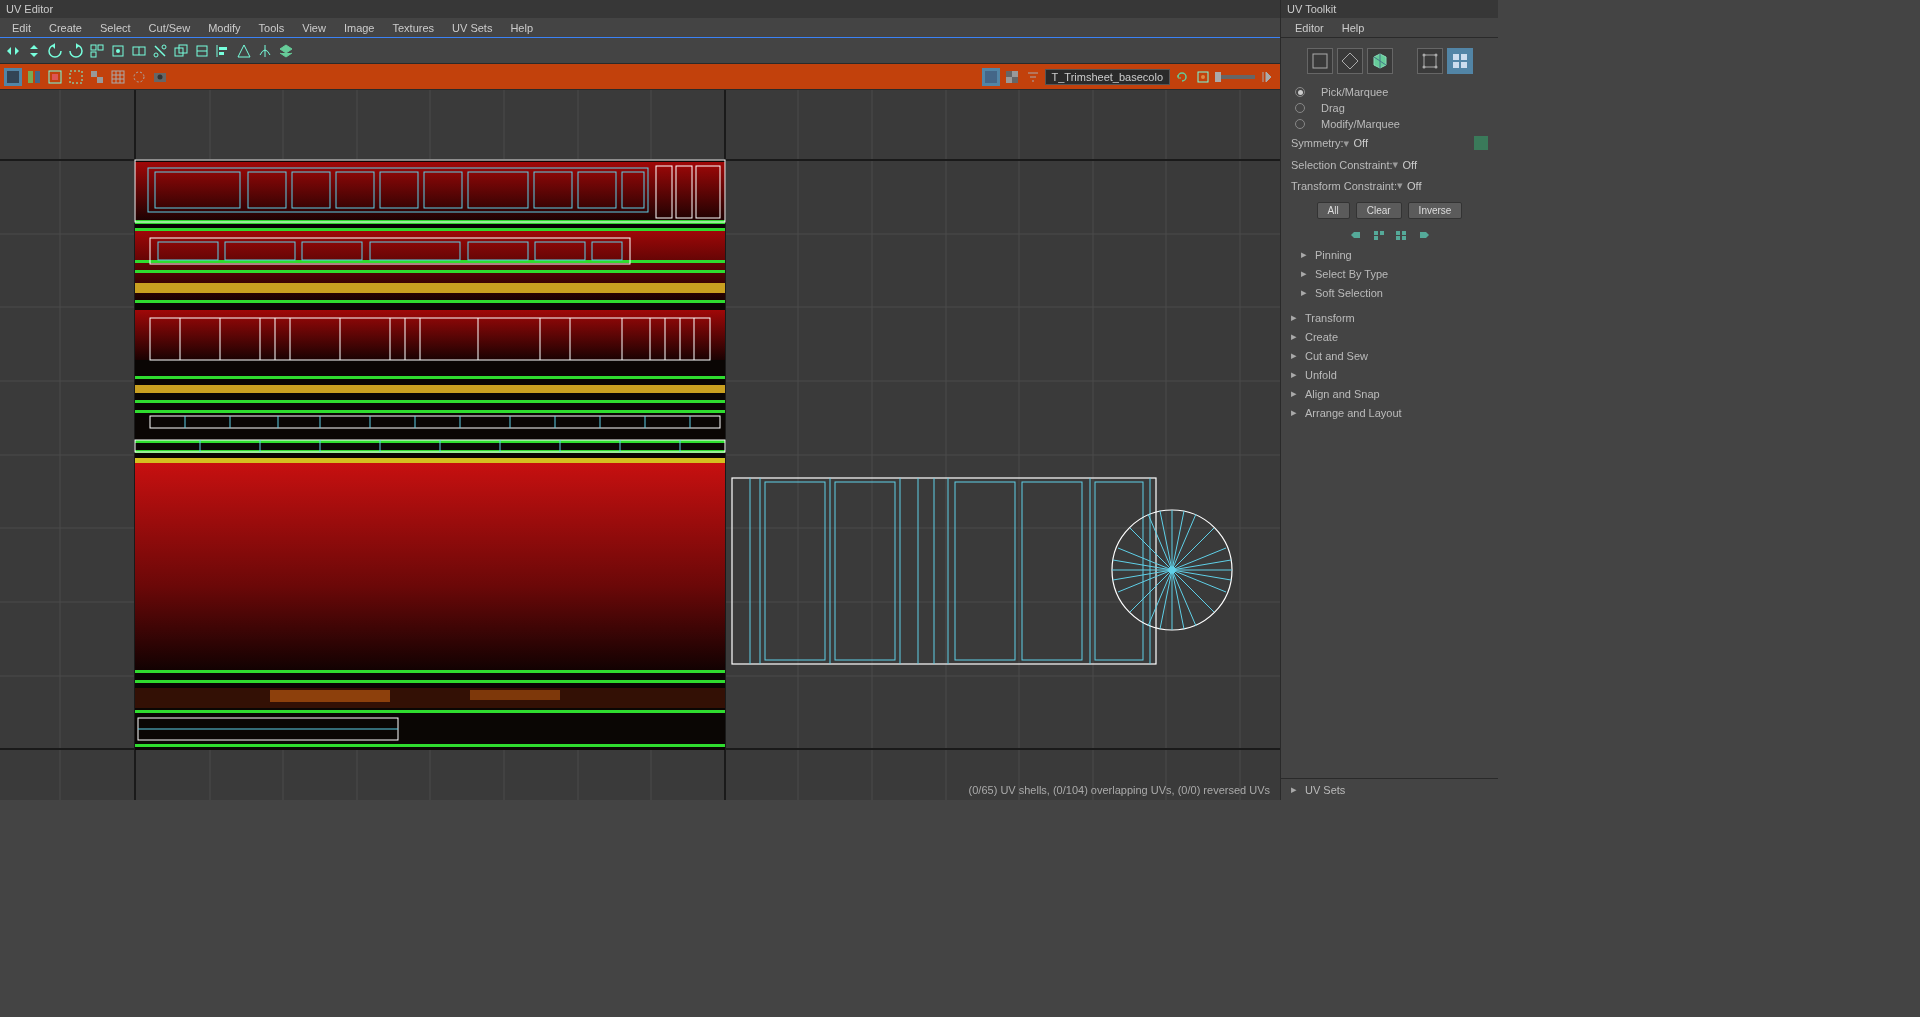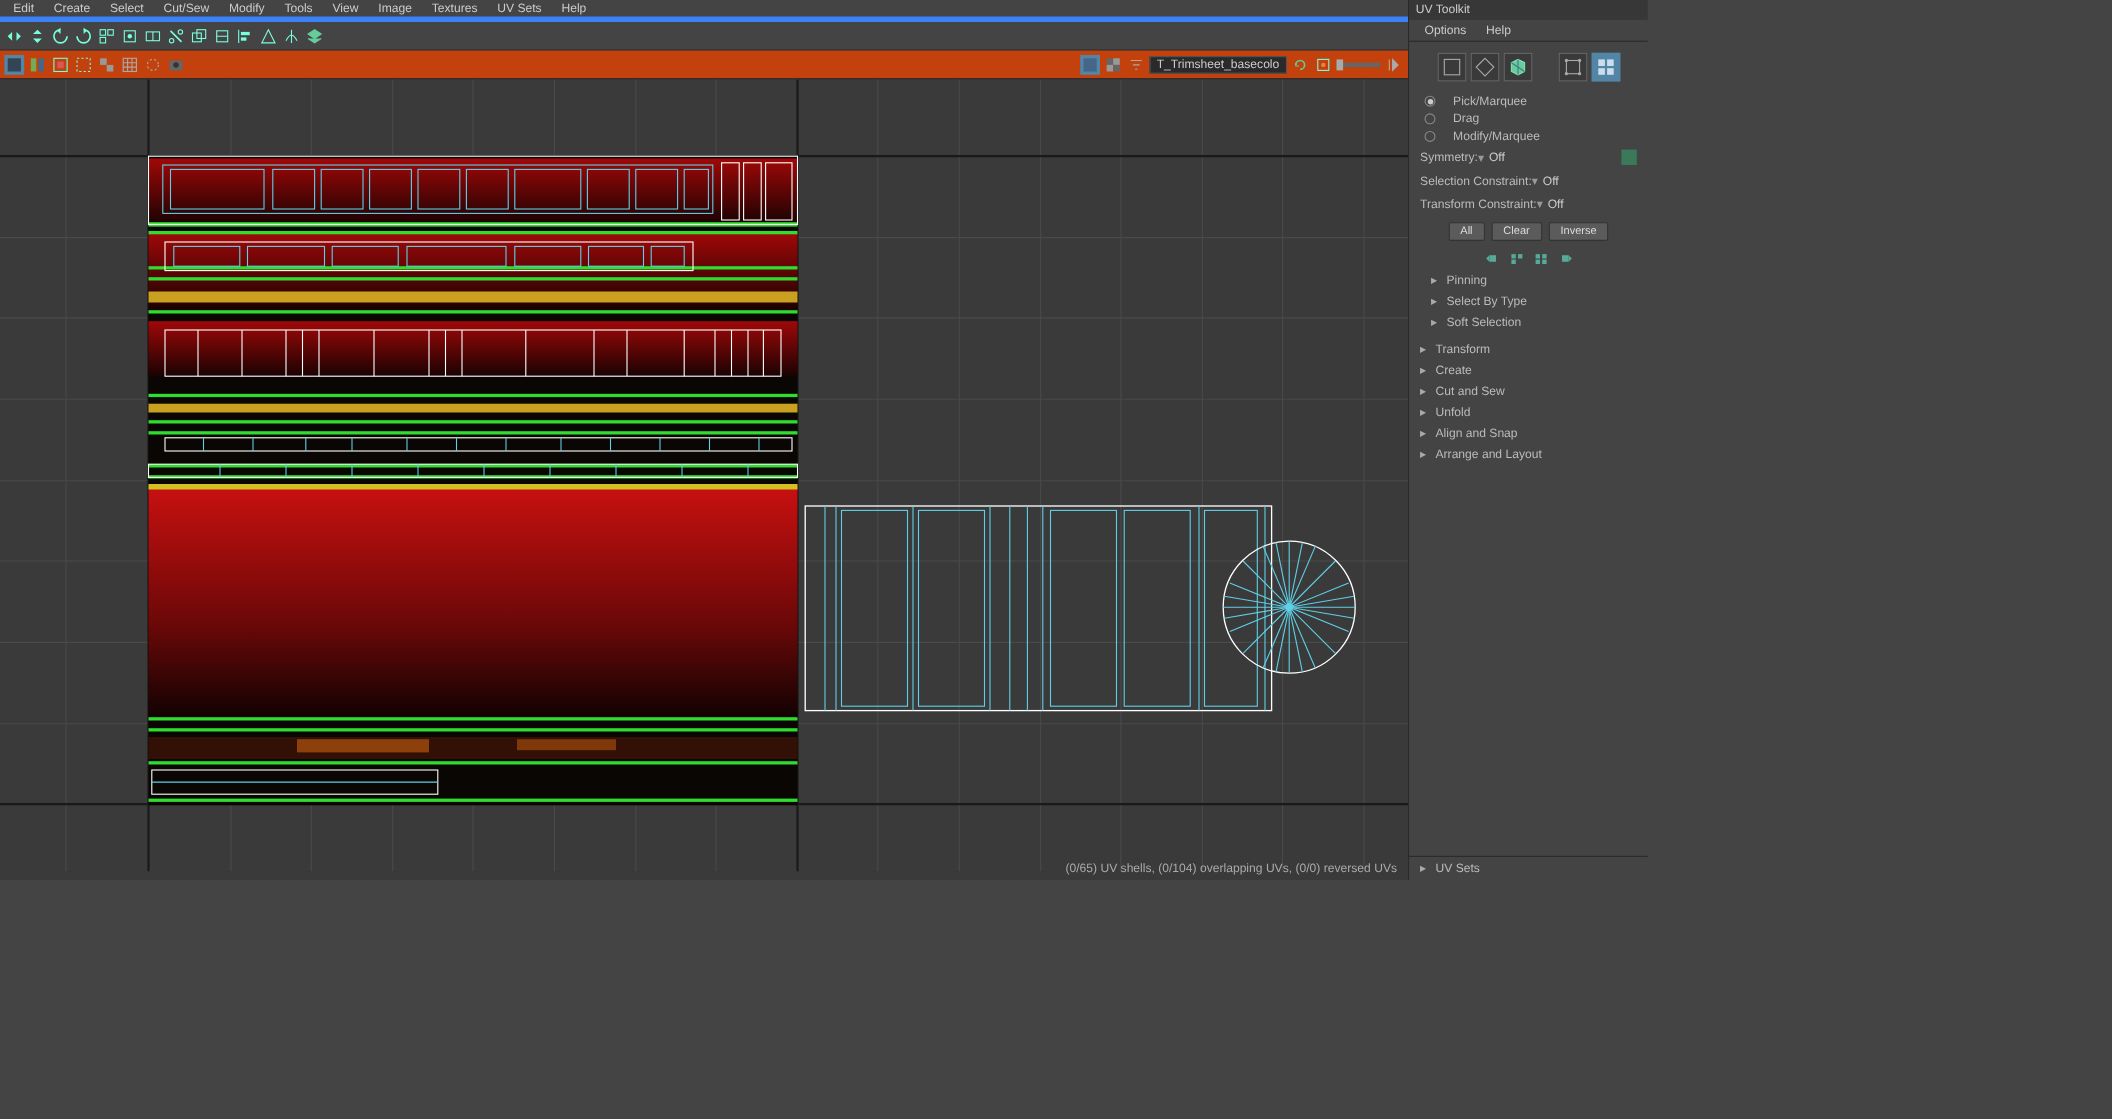--- a/index.html
+++ b/index.html
@@ -1,20 +1,20 @@
 <!DOCTYPE html>
 <html><head>
 <meta charset="utf-8">
 <style>
 * { margin: 0; padding: 0; box-sizing: border-box; font-family: "Segoe UI", Arial, sans-serif; }
 body { background: #444444; color: #bbb; font-size: 11px; overflow: hidden; width: 1498px; height: 800px; }
 .app { display: flex; height: 100%; }
 .main-panel { flex: 1; display: flex; flex-direction: column; background: #444444; }
 .title-bar { background: #373737; height: 18px; display: flex; align-items: center; padding: 0 6px; font-size: 11px; color: #ccc; }
-.menu-bar { background: #444444; height: 20px; display: flex; align-items: center; gap: 2px; padding: 0 4px; border-bottom: 5px solid #3b82f6; }
+.menu-bar { background: #444444; height: 20px; display: flex; align-items: center; gap: 2px; padding: 0 4px; border-bottom: 1px solid #3b82f6; }
 .menu-item { padding: 2px 8px; color: #ccc; cursor: pointer; }
 .toolbar-row { background: #444444; height: 26px; display: flex; align-items: center; gap: 3px; padding: 0 4px; border-bottom: 1px solid #2a2a2a; }
 .toolbar-row2 { background: #c2410c; height: 26px; display: flex; align-items: center; gap: 3px; padding: 0 4px; border-bottom: 1px solid #2a2a2a; justify-content: space-between; }
 .tool-icon { width: 18px; height: 18px; display: flex; align-items: center; justify-content: center; cursor: pointer; }
 .tool-icon svg { width: 16px; height: 16px; }
 .tool-group { display: flex; align-items: center; gap: 3px; }
 .viewport { flex: 1; background: #3a3a3a; position: relative; overflow: hidden; }
 .grid-canvas { position: absolute; inset: 0; }
 .status-bar { position: absolute; bottom: 0; right: 0; padding: 4px 10px; color: #aaa; font-size: 11px; }
 .texture-name { background: #2a2a2a; border: 1px solid #555; padding: 1px 6px; color: #ccc; font-size: 11px; min-width: 100px; }
@@ -46,20 +46,23 @@
 .rp-footer { margin-top: auto; border-top: 1px solid #2a2a2a; padding: 4px 10px; display: flex; align-items: center; gap: 6px; }
 .sym-icon { margin-left: auto; width: 14px; height: 14px; background: #3a7a5a; }
 .grid-line-dark { stroke: #222; stroke-width: 1; }
 </style>
 </head>
 <body>
 
 <div class="app">
 
   <div class="main-panel">
+    <div class="title-bar">
+      <span>UV Editor</span>
+    </div>
     <div class="menu-bar">
       <span class="menu-item">Edit</span>
       <span class="menu-item">Create</span>
       <span class="menu-item">Select</span>
       <span class="menu-item">Cut/Sew</span>
       <span class="menu-item">Modify</span>
       <span class="menu-item">Tools</span>
       <span class="menu-item">View</span>
       <span class="menu-item">Image</span>
       <span class="menu-item">Textures</span>
@@ -455,21 +458,21 @@
           </g>
         </g>
       </svg>
       <div class="status-bar">(0/65) UV shells, (0/104) overlapping UVs, (0/0) reversed UVs</div>
     </div>
   </div>
 
   <div class="right-panel">
     <div class="rp-title">UV Toolkit</div>
     <div class="rp-menu">
-      <span class="menu-item">Options</span>
+      <span class="menu-item">Editor</span>
       <span class="menu-item">Help</span>
     </div>
 
     <div class="rp-mode-row">
       <div class="mode-group">
         <div class="mode-icon">
             <svg width="20" height="20" viewBox="0 0 20 20">
               <rect x="3" y="3" width="14" height="14" fill="none" stroke="#aaa"></rect>
             </svg>
           </div>

